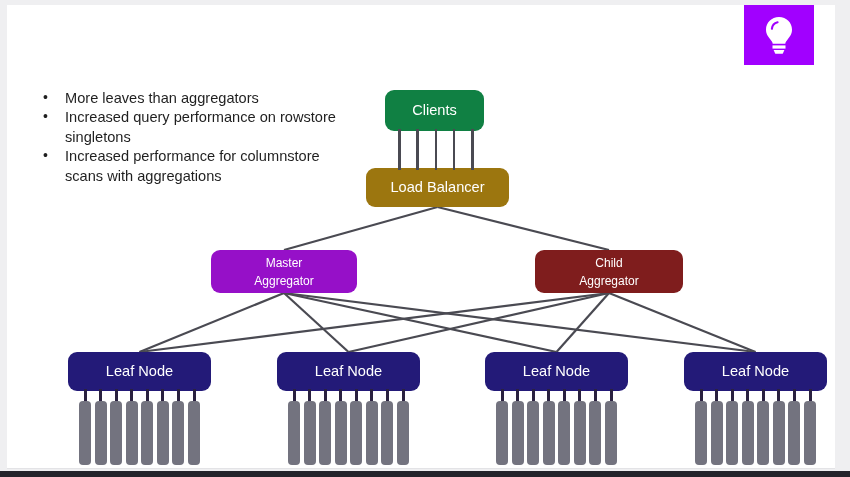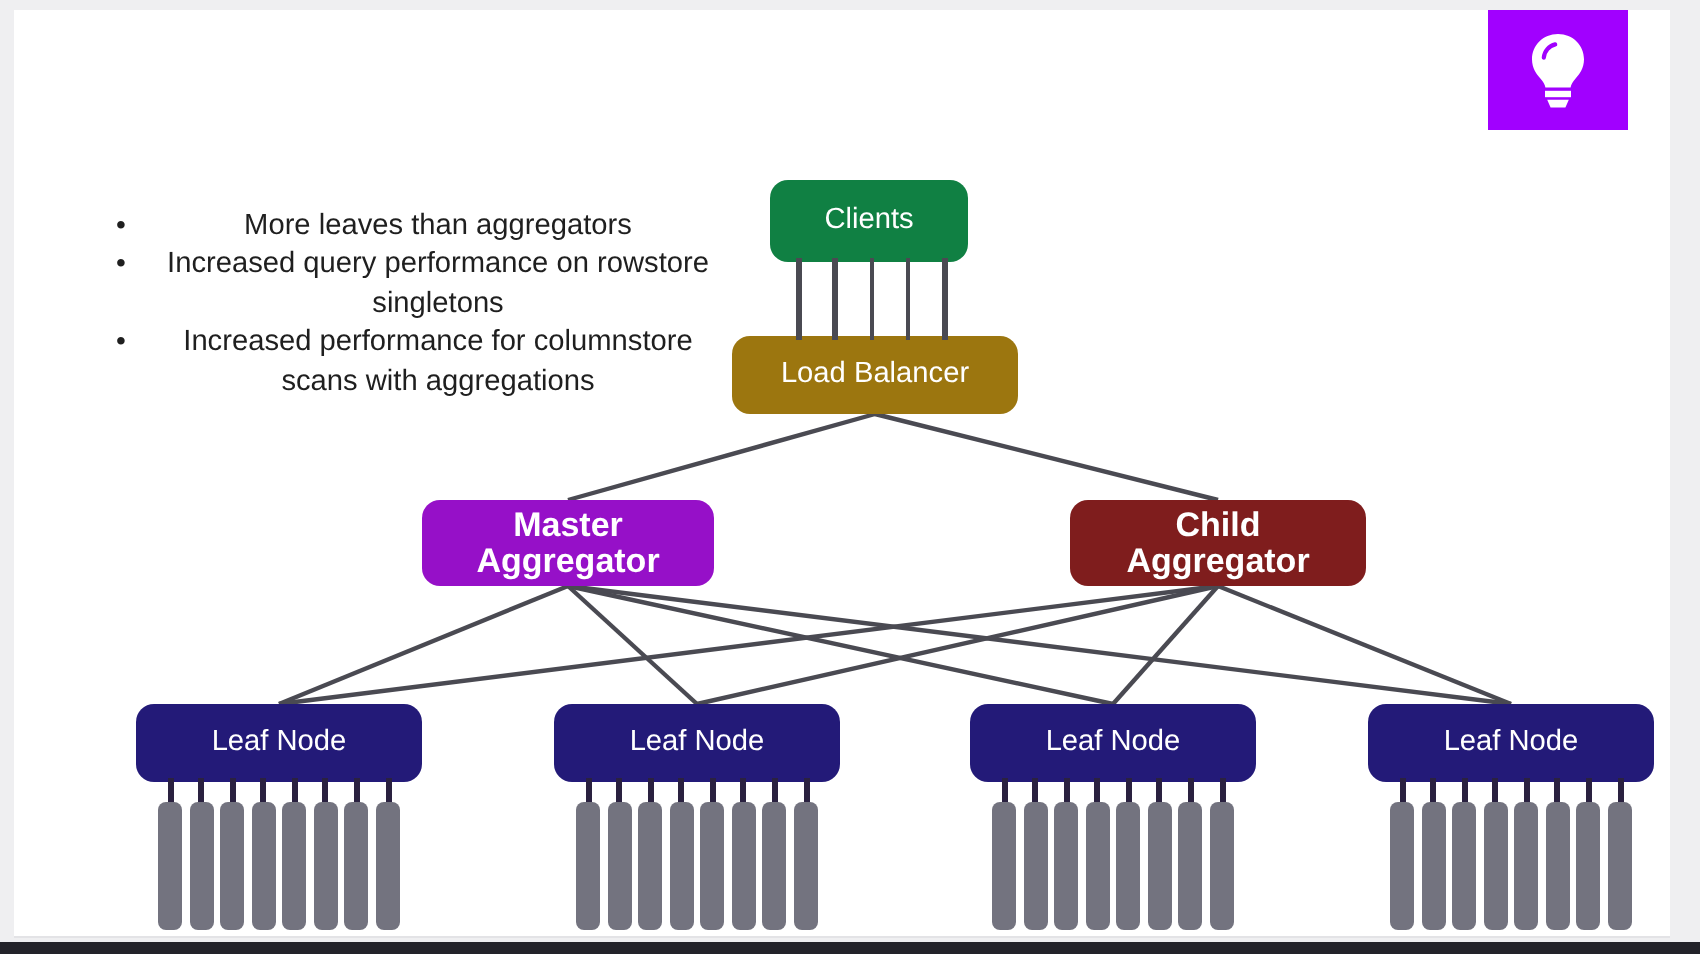--- a/index.html
+++ b/index.html
@@ -33,21 +33,21 @@
   }
   #title{
     position:absolute;left:31px;top:33px;
     font-size:31.5px;font-weight:bold;color:#1c1c1c;
     letter-spacing:-0.3px;white-space:nowrap;
   }
 
   
   #bullets{
     position:absolute;left:26px;top:84px;width:310px;
-    list-style:none;margin:15px;padding:0;text-align:center;
+    list-style:none;margin:0;padding:0;
   }
   #bullets li{
     position:relative;padding-left:32px;
     font-size:14.6px;line-height:19.4px;color:#1f1f1f;
   }
   #bullets li::before{
     content:"\2022";position:absolute;left:10px;top:-1px;
     font-size:14px;color:#1f1f1f;
   }
 
@@ -62,21 +62,21 @@
   #diagram{position:absolute;left:0;top:0;width:828px;height:463px;}
   #edges{position:absolute;left:0;top:0;width:828px;height:463px;}
 
   .node{
     position:absolute;border-radius:9px;
     display:flex;align-items:center;justify-content:center;
     color:#ffffff;text-align:center;
     font-size:14.6px;line-height:16.6px;
     box-sizing:border-box;
   }
-  .node.two-line{font-size:17px;line-height:18px;font-weight:bold;}
+  .node.two-line{font-size:12px;line-height:18px;}
 
   .clients{background:#108043;}
   .lb{background:#9c760f;}
   .master{background:#9610c8;}
   .child{background:#c616b4;}
   .leaf{background:#231a78;}
 
   
   .pin{position:absolute;background:#4a4a52;width:2.6px;}
   

